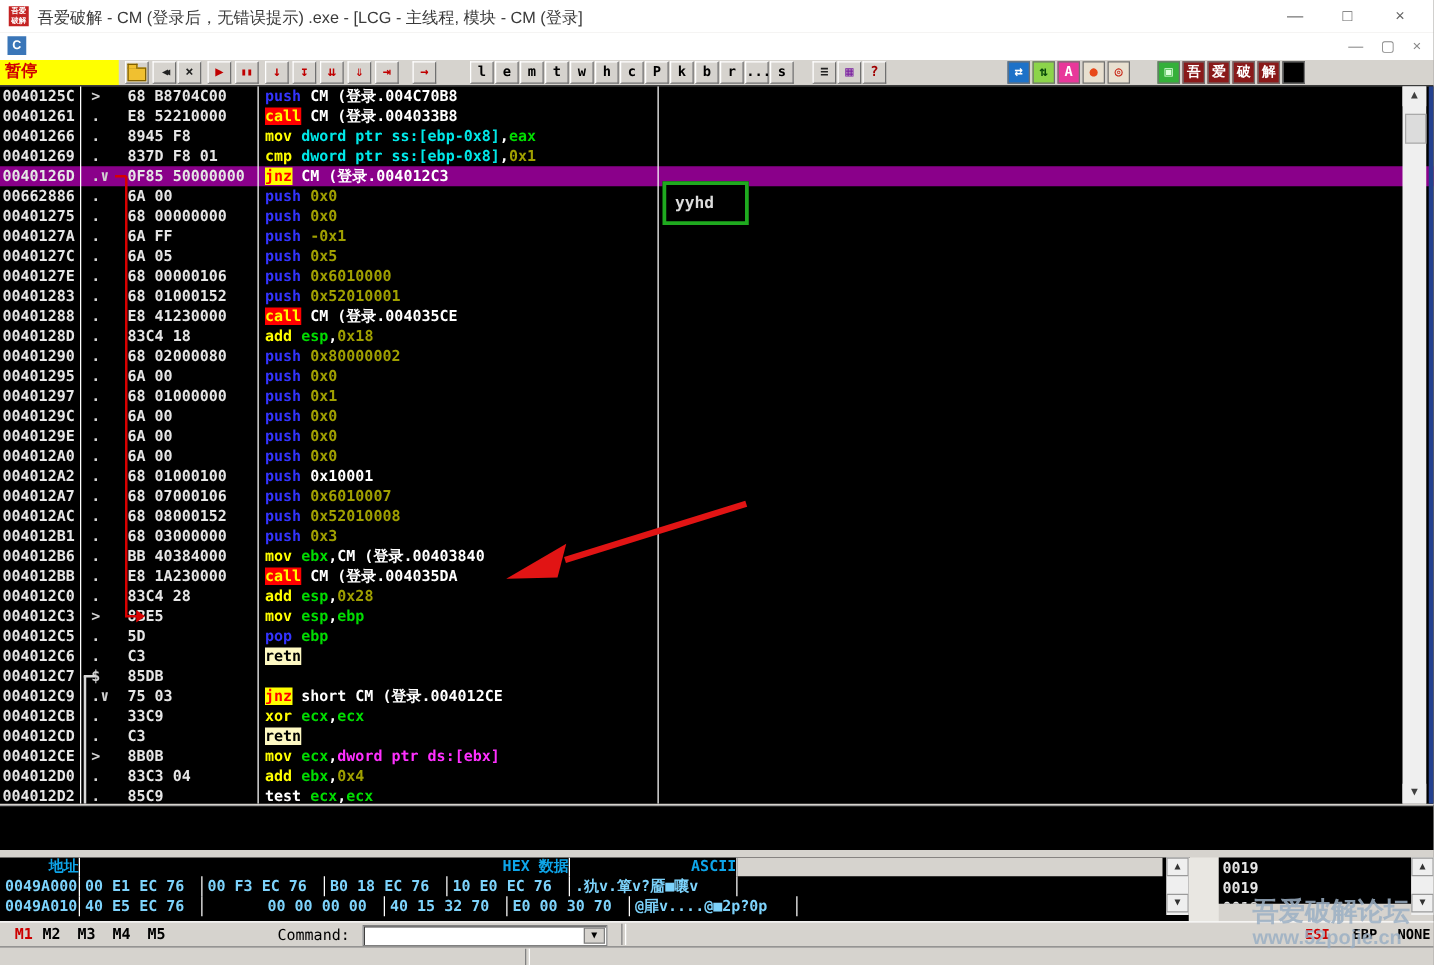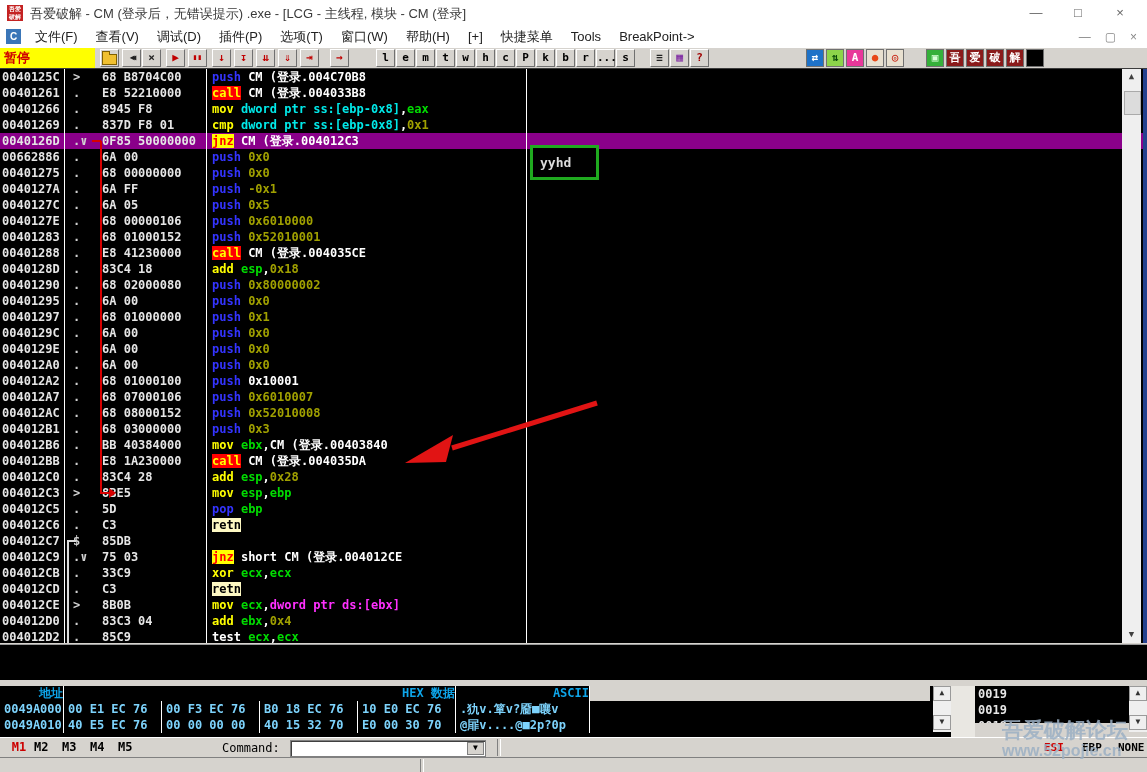--- a/index.html
+++ b/index.html
@@ -118,33 +118,20 @@
     <div class="title-text">吾爱破解 - CM (登录后，无错误提示) .exe - [LCG -  主线程, 模块 - CM (登录]</div>
     <div class="win-controls" id="winControls">
         <div class="win-btn">—</div>
         <div class="win-btn">□</div>
         <div class="win-btn">×</div>
       </div>
   </div>
 
   <div class="menubar">
     <div class="mdi-icon">C</div>
-    <div class="menu-items" id="menuItems">
-        <span class="menu-item">文件(F)</span>
-        <span class="menu-item">查看(V)</span>
-        <span class="menu-item">调试(D)</span>
-        <span class="menu-item">插件(P)</span>
-        <span class="menu-item">选项(T)</span>
-        <span class="menu-item">窗口(W)</span>
-        <span class="menu-item">帮助(H)</span>
-        <span class="menu-item">[+]</span>
-        <span class="menu-item">快捷菜单</span>
-        <span class="menu-item">Tools</span>
-        <span class="menu-item">BreakPoint-&gt;</span>
-      </div>
     <div class="mdi-controls" id="mdiControls">
         <span>—</span>
         <span>▢</span>
         <span>×</span>
       </div>
   </div>
 
   <div class="toolbar" id="toolbar">
     <div class="pause-box">暂停</div>
   <div class="tb-btn" style="left: 100px; color: rgb(128, 96, 0);"><span class="folder-shape"></span></div>
@@ -263,21 +250,21 @@
 
   <div class="dumpwin">
     <div class="dhead">
       <div class="hc" style="width:64px">地址</div>
       <div class="hc" style="width:392px">HEX 数据</div>
       <div class="hc" style="width:134px">ASCII</div>
       <div class="dump-filler"></div>
     </div>
     <div id="dumpRows">
         <div class="drow2"><div class="dc" style="width: 64px;">0049A000</div><div class="dc" style="width: 98px;">00 E1 EC 76</div><div class="dc" style="width: 98px;">00 F3 EC 76</div><div class="dc" style="width: 98px;">B0 18 EC 76</div><div class="dc" style="width: 98px;">10 E0 EC 76</div><div class="dc" style="width: 134px;">.犰v.箪v?靥■嚷v</div></div>
-        <div class="drow2"><div class="dc" style="width: 64px;">0049A010</div><div class="dc" style="width: 98px;">40 E5 EC 76</div><div class="dc" style="width: 98px;">00 00 00 00</div><div class="dc" style="width: 98px;">40 15 32 70</div><div class="dc" style="width: 98px;">E0 00 30 70</div><div class="dc" style="width: 134px;">@屝v....@■2p?0p</div></div>
+        <div class="drow2"><div class="dc" style="width: 64px;">0049A010</div><div class="dc" style="width: 98px;">40 E5 EC 76</div><div class="dc" style="width: 98px; margin-left: 48px;">00 00 00 00</div><div class="dc" style="width: 98px;">40 15 32 70</div><div class="dc" style="width: 98px;">E0 00 30 70</div><div class="dc" style="width: 134px;">@屝v....@■2p?0p</div></div>
       </div>
   </div>
   <div class="dsb">
     <div class="sbx" style="top:0">▲</div>
     <div class="sbx" style="top:29px">▼</div>
   </div>
   <div class="gapgray"></div>
 
   <div class="stackwin" id="stackRows">
       <div class="srow">0019</div>

